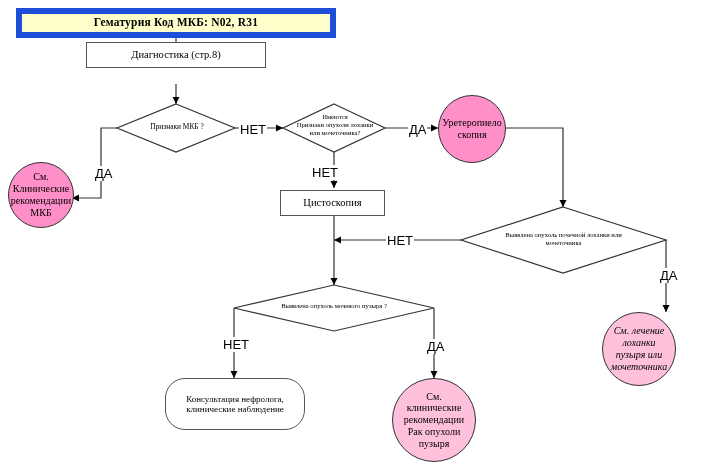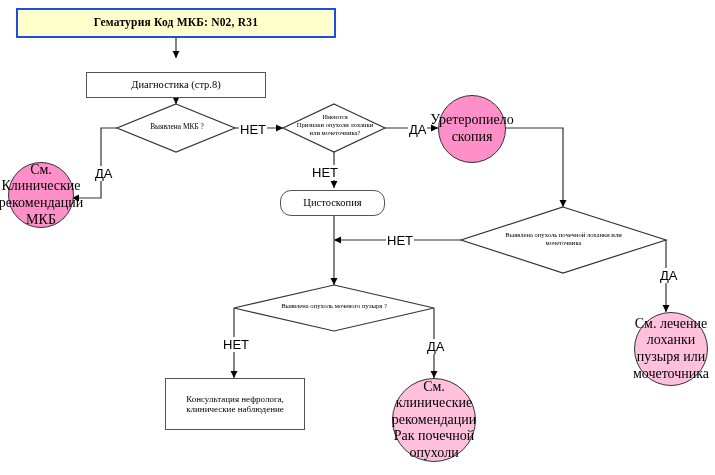--- a/index.html
+++ b/index.html
@@ -30,40 +30,40 @@
     text-align: center;
     color: #000000;
     line-height: 1.15;
   }
   .box {
     border: 1px solid #555555;
     background: #ffffff;
   }
   .box.header {
     background: #ffffcc;
-    border: 2px solid #1d4ed8;
+    border: 6px solid #1d4ed8;
     font-weight: bold;
     font-size: 11.5px;
     letter-spacing: .2px;
   }
   .box.plain {
     font-size: 10.5px;
   }
   .circle {
     border-radius: 50%;
     border: 1px solid #333333;
   }
   .circle.bright {
     background: #ff8fc8;
   }
   .circle.pale {
     background: #ffc0dc;
   }
   .circle .txt {
-    font-size: 14px;
+    font-size: 10px;
     padding: 0 3px;
     line-height: 1.18;
     text-align: center;
   }
   .diamond-label {
     position: absolute;
     text-align: center;
     color: #000000;
     font-size: 6.6px;
     line-height: 1.25;
@@ -118,23 +118,23 @@
 
       <path d="M176,104 L235,128 L176,152 L117,128 Z"></path>
       <path d="M334,104 L385,128 L334,152 L283,128 Z"></path>
       <path d="M563,207 L666,240 L563,273 L461,240 Z"></path>
       <path d="M334,285 L434,308 L334,331 L234,308 Z"></path>
     </g>
   </svg>
 
   <div class="node box header" style="left:16px; top:8px; width:320px; height:30px;">Гематурия Код МКБ: N02, R31</div>
 
-  <div class="node box plain" style="left:86px; top:72px; width:180px; height:26px;">Диагностика (стр.8)</div>
-
-  <div class="diamond-label" style="left:121px; top:122px; width:112px; font-size:7.4px;">Выявлена МКБ ?</div>
+  <div class="node box plain" style="left:86px; top:42px; width:180px; height:26px;">Диагностика (стр.8)</div>
+
+  <div class="diamond-label" style="left:121px; top:122px; width:112px; font-size:7.4px;">Признаки МКБ ?</div>
 
   <div class="diamond-label" style="left:279px; top:113px; width:112px;">
     <div>Имеются</div>
     <div>Признаки опухоли лоханки</div>
     <div>или мочеточника?</div>
   </div>
 
   <div class="node circle bright" style="left:438px; top:95px; width:68px; height:68px;">
     <div class="txt">
       <div>Уретеропиело</div>
@@ -144,47 +144,47 @@
 
   <div class="node circle bright" style="left:8px; top:162px; width:66px; height:66px;">
     <div class="txt">
       <div>См.</div>
       <div>Клинические</div>
       <div>рекомендации</div>
       <div>МКБ</div>
     </div>
   </div>
 
-  <div class="node box plain" style="left:280px; top:190px; width:105px; height:26px;border-radius:11px;">Цистоскопия</div>
+  <div class="node box plain" style="left:280px; top:190px; width:105px; height:26px;">Цистоскопия</div>
 
   <div class="diamond-label" style="left:481px; top:231px; width:165px;">
     <div>Выявлена опухоль почечной лоханки или</div>
     <div>мочеточника</div>
   </div>
 
   <div class="diamond-label" style="left:249px; top:302px; width:170px;">Выявлена опухоль мочевого пузыря ?</div>
 
-  <div class="node box plain" style="left:165px; top:378px; width:140px; height:52px; font-size:9px;">
+  <div class="node box plain" style="left:165px; top:378px; width:140px; height:52px; font-size:9px;border-radius:20px;">
     <div>
       <div>Консультация нефролога,</div>
       <div>клинические наблюдение</div>
     </div>
   </div>
 
   <div class="node circle pale" style="left:392px; top:378px; width:84px; height:84px;">
     <div class="txt">
       <div>См.</div>
       <div>клинические</div>
       <div>рекомендации</div>
-      <div>Рак почечной</div>
-      <div>опухоли</div>
-    </div>
-  </div>
-
-  <div class="node circle pale" style="left:634px; top:312px; width:74px; height:74px;">
+      <div>Рак опухоли</div>
+      <div>пузыря</div>
+    </div>
+  </div>
+
+  <div class="node circle pale" style="left:602px; top:312px; width:74px; height:74px;font-style:italic;">
     <div class="txt">
       <div>См. лечение</div>
       <div>лоханки</div>
       <div>пузыря или</div>
       <div>мочеточника</div>
     </div>
   </div>
 
   <div class="edge-label" style="left:239px; top:122px;">НЕТ</div>
   <div class="edge-label" style="left:94px; top:166px;">ДА</div>

